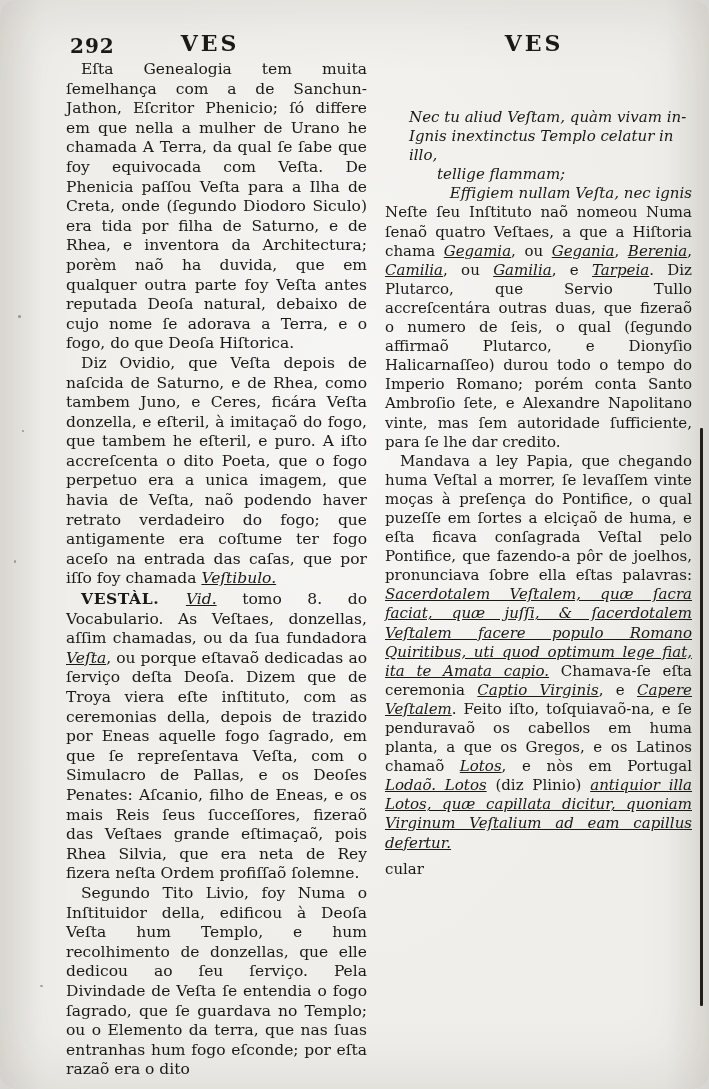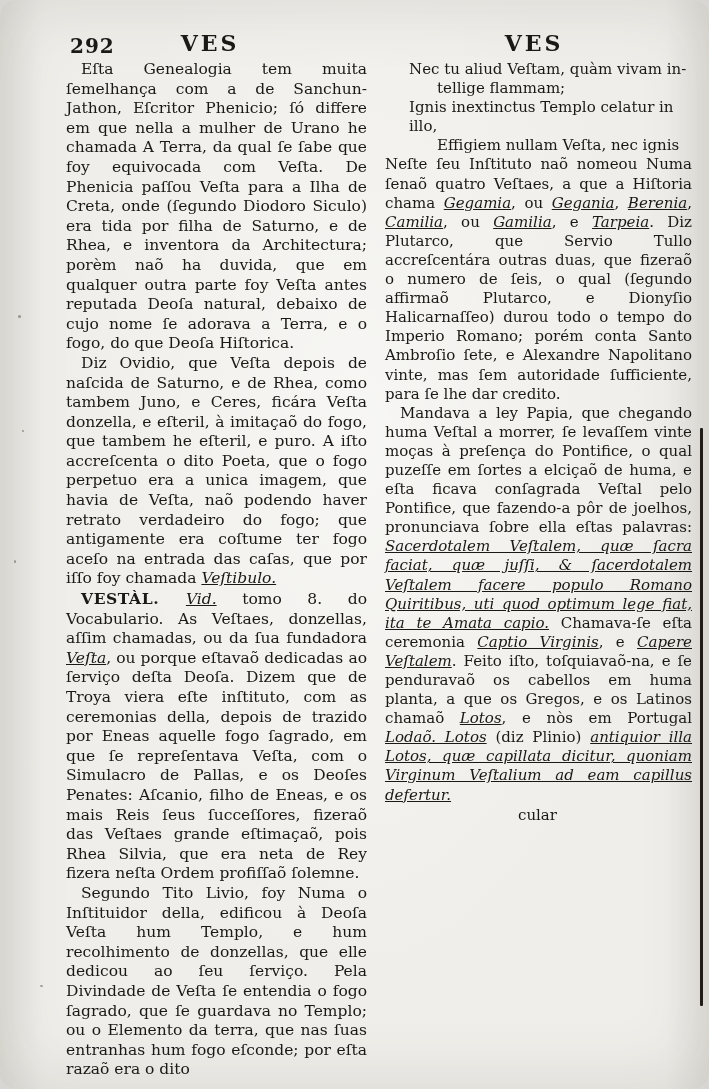--- a/index.html
+++ b/index.html
@@ -30,26 +30,26 @@
     text-align:center;font-size:22px;letter-spacing:3px;font-weight:bold;
   }
   
   .col{position:absolute;top:60px;text-align:justify;}
   .col-left{left:66px;width:301px;font-size:15.5px;line-height:19.6px;}
   .col-right{left:385px;width:307px;font-size:15px;line-height:19.1px;}
   .col p{margin:0;padding:0;}
   .col p.indent{text-indent:15px;}
   .it{font-style:italic;text-decoration:underline;}
   .sc{letter-spacing:0.6px;font-weight:bold;}
-  .verse{}
+  .verse{font-style:italic;margin-top:48px;}
   .verse-line{text-align:left;}
   .catchword{
-    text-align:center;
+    text-align:left;
     padding-right:2px;
-    margin-top:1px;
+    margin-top:7px;
   }
   
   .edge-line{
     position:absolute;left:700px;top:428px;width:3px;height:578px;
     background:#211e1a;border-radius:1px;
   }
   
   .speck{position:absolute;background:rgba(60,55,45,0.45);border-radius:50%;}
   .s1{left:18px;top:315px;width:3px;height:3px;}
   .s2{left:14px;top:560px;width:2px;height:3px;}
@@ -66,23 +66,23 @@
 
   <div class="col col-left" id="col-left">
       <p class="para indent"><span class="">Eſta Genealogia tem muita ſemelhança com a de Sanchun-Jathon, Eſcritor Phenicio; ſó differe em que nella a mulher de Urano he chamada A Terra, da qual ſe ſabe que foy equivocada com Veſta. De Phenicia paſſou Veſta para a Ilha de Creta, onde (ſegundo Diodoro Siculo) era tida por filha de Saturno, e de Rhea, e inventora da Architectura; porèm naõ ha duvida, que em qualquer outra parte foy Veſta antes reputada Deoſa natural, debaixo de cujo nome ſe adorava a Terra, e o fogo, do que Deoſa Hiſtorica.</span></p>
       <p class="para indent"><span class="">Diz Ovidio, que Veſta depois de naſcida de Saturno, e de Rhea, como tambem Juno, e Ceres, ficára Veſta donzella, e eſteril, à imitaçaõ do fogo, que tambem he eſteril, e puro. A iſto accreſcenta o dito Poeta, que o fogo perpetuo era a unica imagem, que havia de Veſta, naõ podendo haver retrato verdadeiro do fogo; que antigamente era coſtume ter fogo aceſo na entrada das caſas, que por iſſo foy chamada </span><span class="it ">Veſtibulo.</span></p>
       <p class="para indent"><span class="sc">VESTÀL. </span><span class="it ">Vid.</span><span class=""> tomo 8. do Vocabulario. As Veſtaes, donzellas, aſſim chamadas, ou da ſua fundadora </span><span class="it ">Veſta</span><span class="">, ou porque eſtavaõ dedicadas ao ſerviço deſta Deoſa. Dizem que de Troya viera eſte inſtituto, com as ceremonias della, depois de trazido por Eneas aquelle fogo ſagrado, em que ſe repreſentava Veſta, com o Simulacro de Pallas, e os Deoſes Penates: Aſcanio, filho de Eneas, e os mais Reis ſeus ſucceſſores, fizeraõ das Veſtaes grande eſtimaçaõ, pois Rhea Silvia, que era neta de Rey fizera neſta Ordem profiſſaõ ſolemne.</span></p>
       <p class="para indent"><span class="">Segundo Tito Livio, foy Numa o Inſtituidor della, edificou à Deoſa Veſta hum Templo, e hum recolhimento de donzellas, que elle dedicou ao ſeu ſerviço. Pela Divindade de Veſta ſe entendia o fogo ſagrado, que ſe guardava no Templo; ou o Elemento da terra, que nas ſuas entranhas hum fogo eſconde; por eſta razaõ era o dito</span></p>
     </div>
   <div class="col col-right" id="col-right">
       <div class="verse">
         <div class="verse-line" style="padding-left: 24px;">Nec tu aliud Veſtam, quàm vivam in-</div>
+        <div class="verse-line" style="padding-left: 24px;">Ignis inextinctus Templo celatur in illo,</div>
         <div class="verse-line" style="padding-left: 52px;">tellige flammam;</div>
-        <div class="verse-line" style="padding-left: 24px;">Ignis inextinctus Templo celatur in illo,</div>
-        <div class="verse-line" style="padding-left: 52px;">Effigiem nullam Veſta, nec ignis</div>
+        <div class="verse-line" style="padding-left: 52px; text-align: right;">Effigiem nullam Veſta, nec ignis</div>
       </div>
       <p class="para"><span class="">Neſte ſeu Inſtituto naõ nomeou Numa ſenaõ quatro Veſtaes, a que a Hiſtoria chama </span><span class="it ">Gegamia</span><span class="">, ou </span><span class="it ">Gegania</span><span class="">, </span><span class="it ">Berenia</span><span class="">, </span><span class="it ">Camilia</span><span class="">, ou </span><span class="it ">Gamilia</span><span class="">, e </span><span class="it ">Tarpeia</span><span class="">. Diz Plutarco, que Servio Tullo accreſcentára outras duas, que fizeraõ o numero de ſeis, o qual (ſegundo affirmaõ Plutarco, e Dionyſio Halicarnaſſeo) durou todo o tempo do Imperio Romano; porém conta Santo Ambroſio ſete, e Alexandre Napolitano vinte, mas ſem autoridade ſufficiente, para ſe lhe dar credito.</span></p>
       <p class="para indent"><span class="">Mandava a ley Papia, que chegando huma Veſtal a morrer, ſe levaſſem vinte moças à preſença do Pontifice, o qual puzeſſe em ſortes a elciçaõ de huma, e eſta ficava conſagrada Veſtal pelo Pontifice, que fazendo-a pôr de joelhos, pronunciava ſobre ella eſtas palavras: </span><span class="it ">Sacerdotalem Veſtalem, quæ ſacra faciat, quæ juſſi, &amp; ſacerdotalem Veſtalem facere populo Romano Quiritibus, uti quod optimum lege fiat, ita te Amata capio.</span><span class=""> Chamava-ſe eſta ceremonia </span><span class="it ">Captio Virginis</span><span class="">, e </span><span class="it ">Capere Veſtalem</span><span class="">. Feito iſto, toſquiavaõ-na, e ſe penduravaõ os cabellos em huma planta, a que os Gregos, e os Latinos chamaõ </span><span class="it ">Lotos</span><span class="">, e nòs em Portugal </span><span class="it ">Lodaõ. Lotos</span><span class=""> (diz Plinio) </span><span class="it ">antiquior illa Lotos, quæ capillata dicitur, quoniam Virginum Veſtalium ad eam capillus defertur.</span></p>
       <div class="catchword">cular</div>
     </div>
 
   <div class="edge-line"></div>
   <div class="speck s1"></div>
   <div class="speck s2"></div>
   <div class="speck s3"></div>

